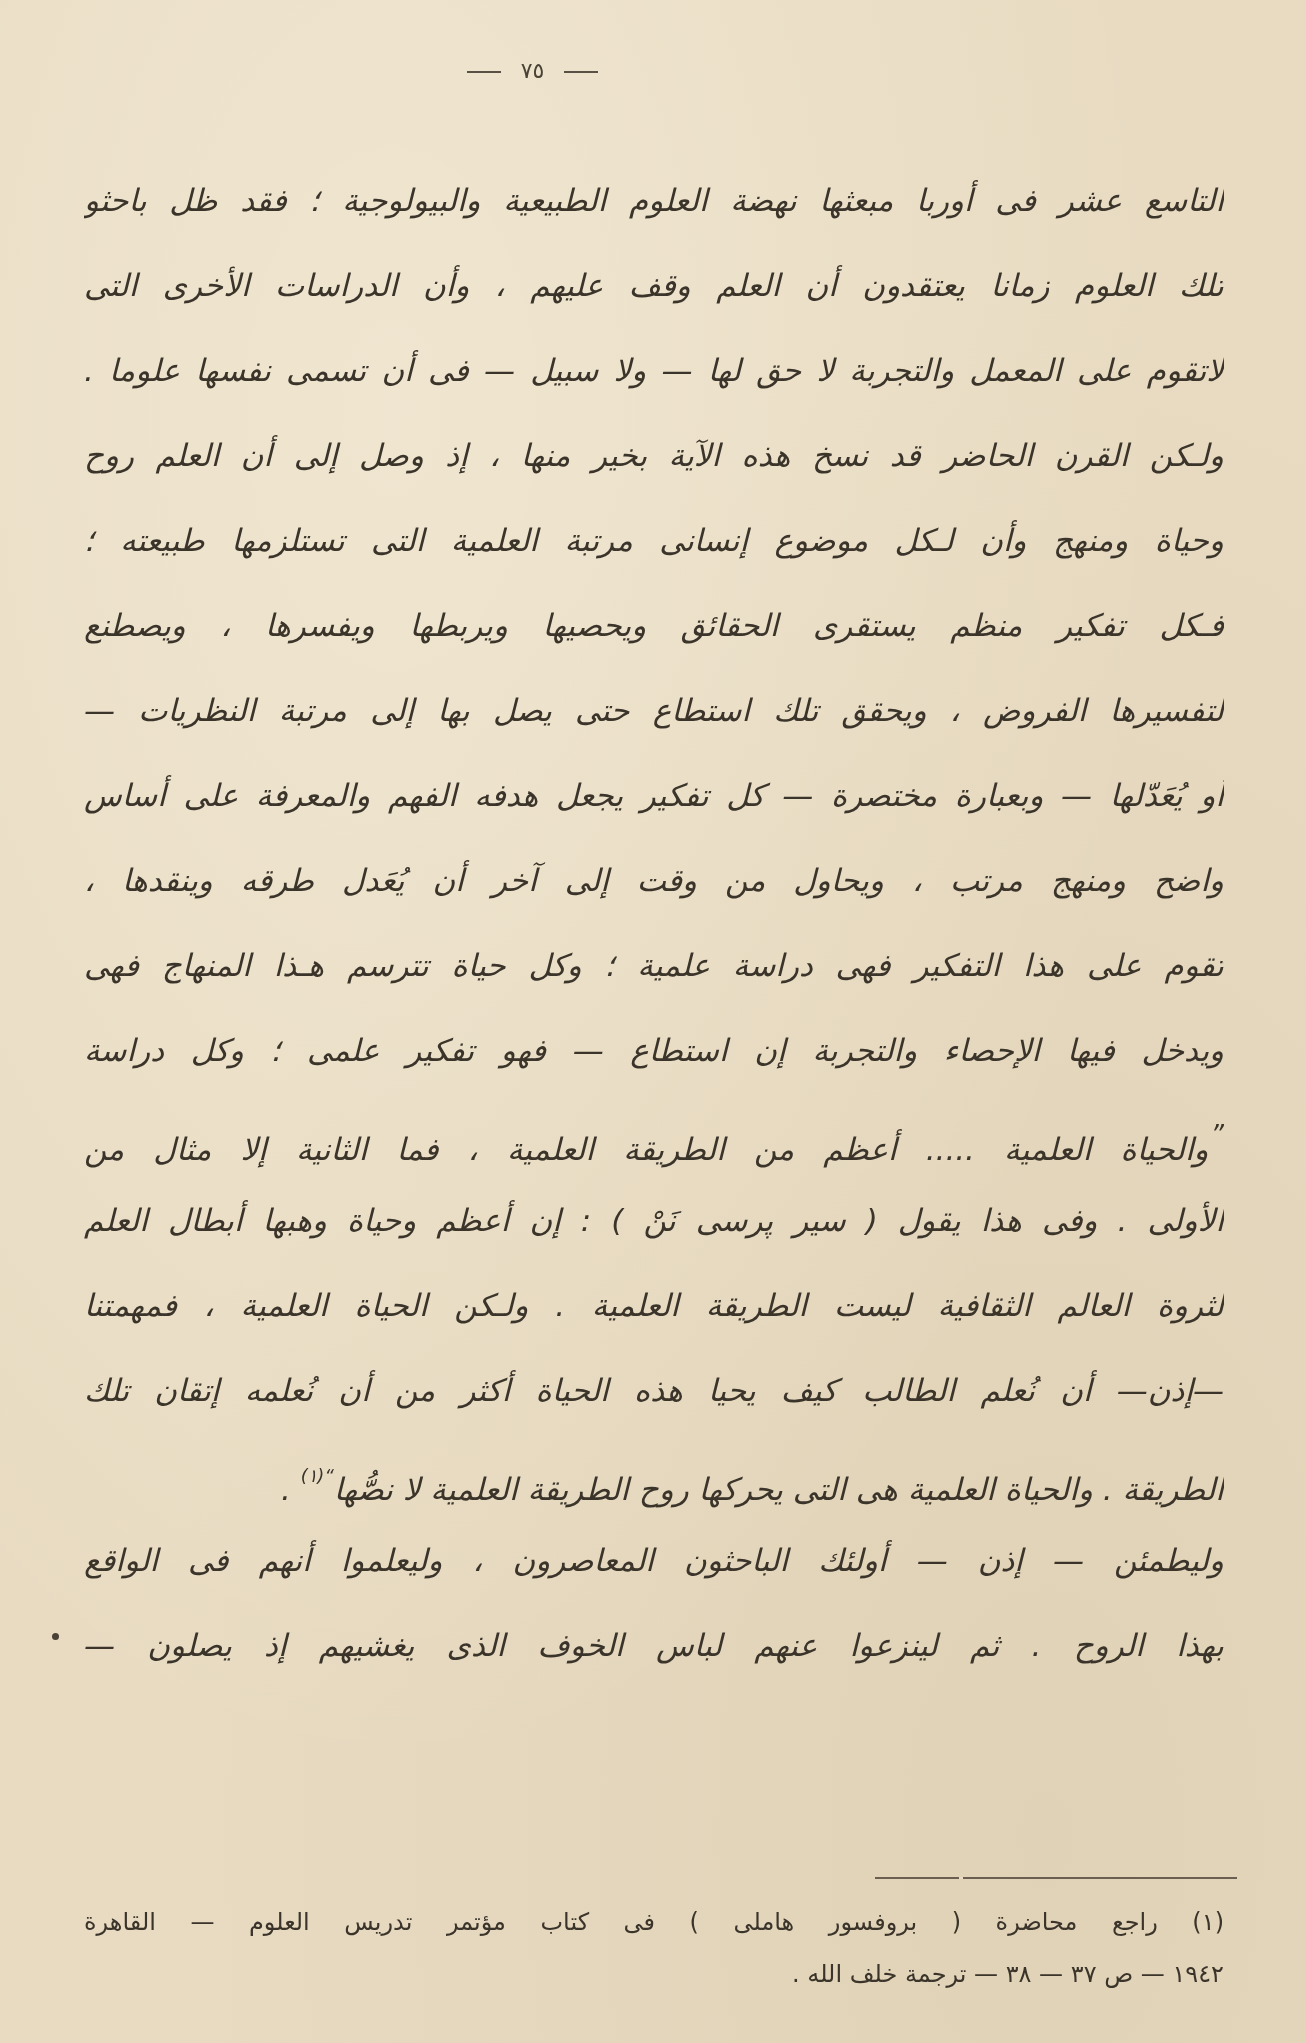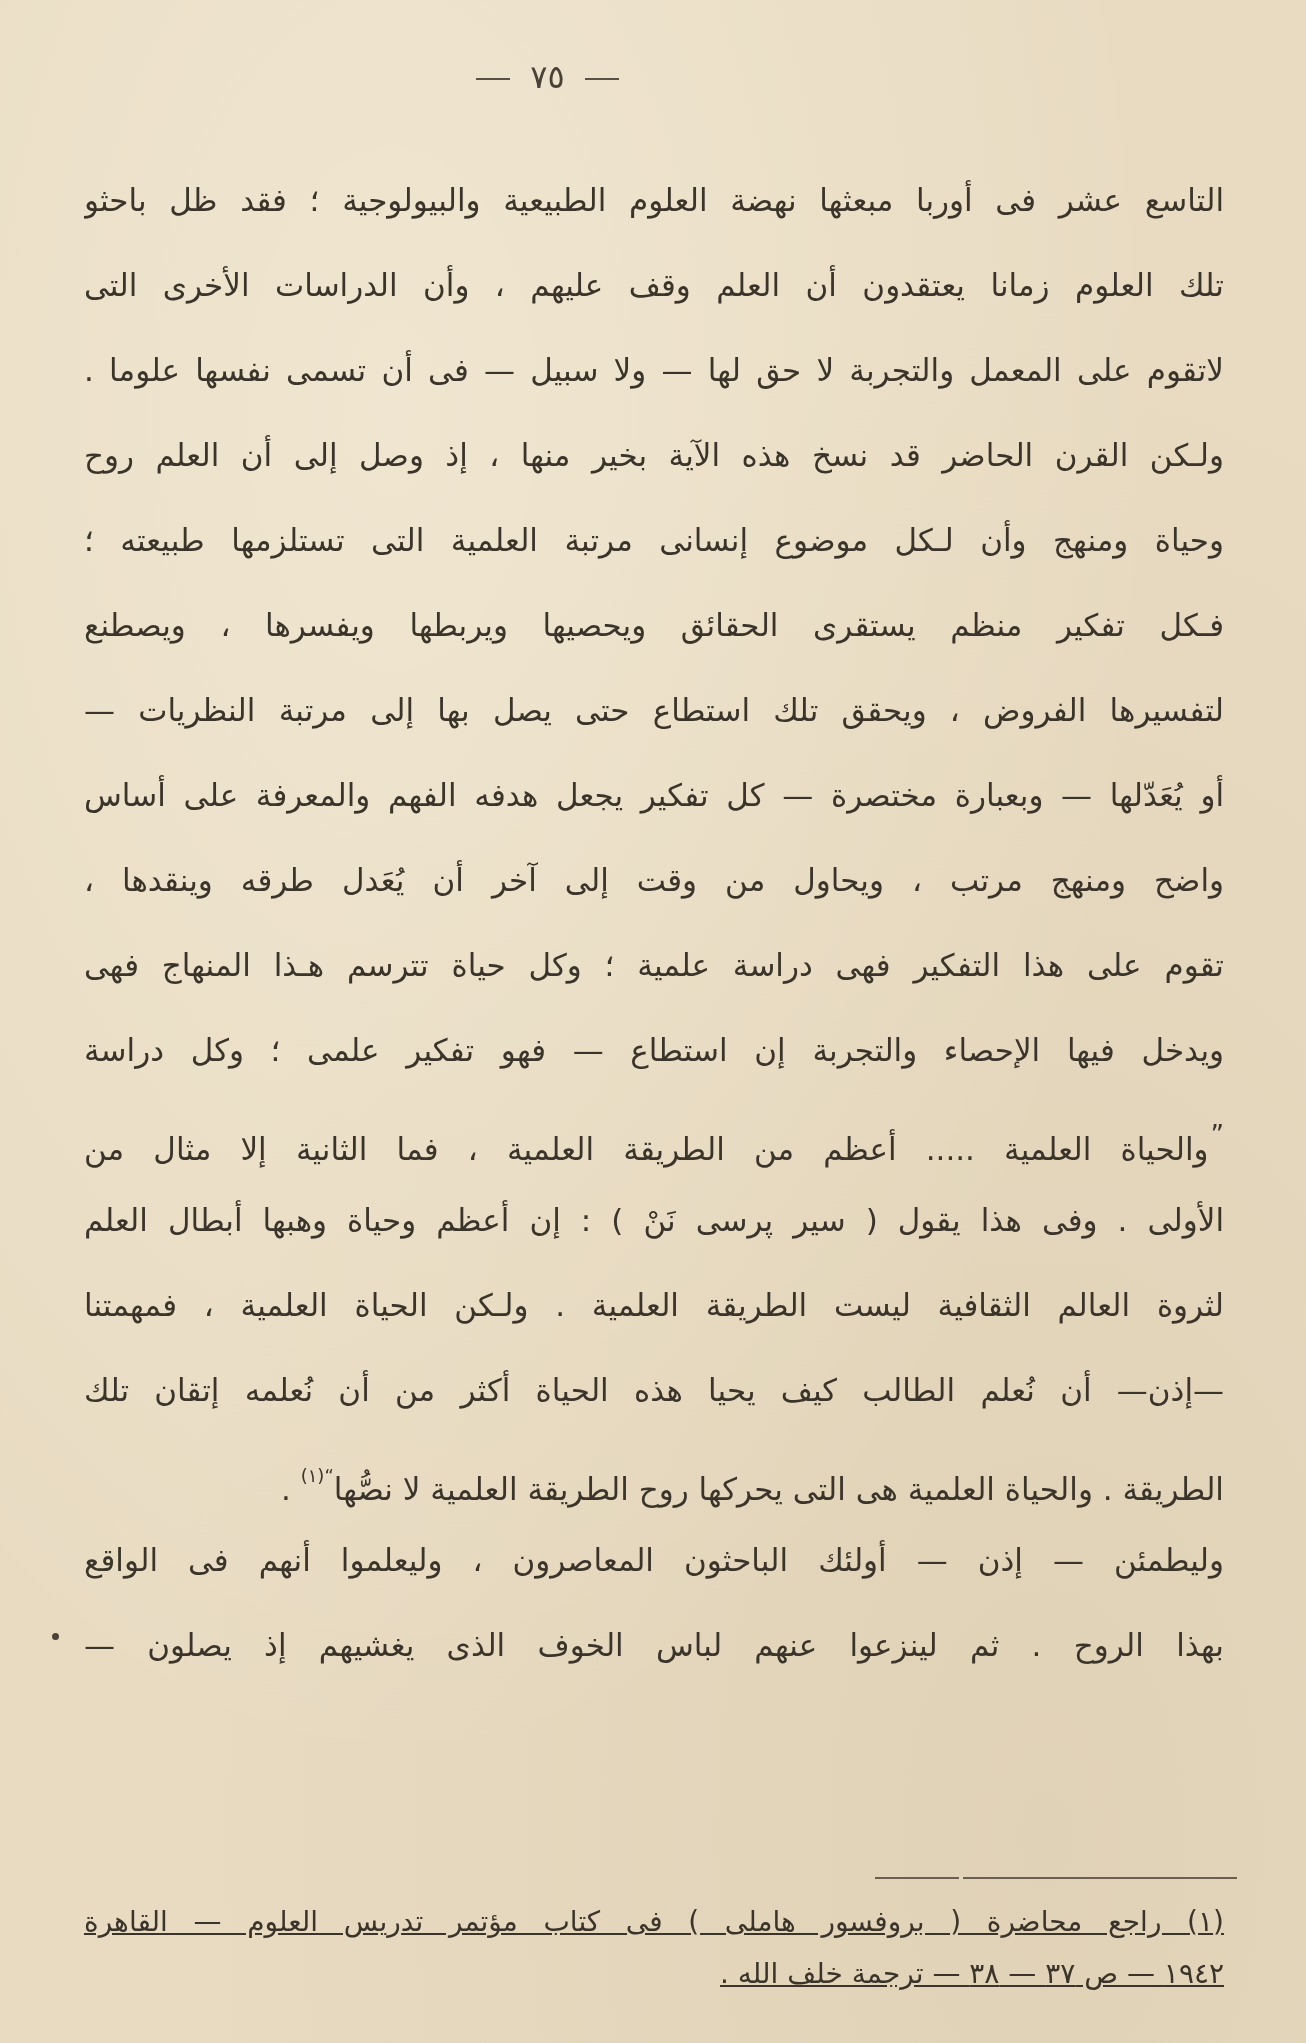--- a/index.html
+++ b/index.html
@@ -19,25 +19,25 @@
     position: absolute;
     inset: 0;
     background:
       radial-gradient(ellipse at 30% 20%, rgba(255,250,235,0.35), rgba(0,0,0,0) 60%),
       radial-gradient(ellipse at 80% 90%, rgba(190,170,130,0.18), rgba(0,0,0,0) 60%),
       #e8dbc2;
   }
   .page-number {
     position: absolute;
     top: 58px;
-    left: 15px;
+    left: 0;
     width: 1065px;
     text-align: center;
     direction: ltr;
-    font-size: 32px;
+    font-size: 22px;
     letter-spacing: 2px;
     color: #4a4236;
   }
   .page-number .dash {
     display: inline-block;
     width: 34px;
     height: 2px;
     background: #5a5145;
     vertical-align: middle;
     margin: 0 20px;
@@ -53,20 +53,21 @@
     font-size: 31px;
     line-height: 85px;
   }
   .line {
     display: block;
     height: 85px;
     white-space: nowrap;
     text-align-last: justify;
     text-align: justify;
     overflow: hidden;
+    font-style: italic;
   }
   .line.short {
     text-align-last: right;
   }
   .quote-mark {
     font-size: 26px;
     vertical-align: 16px;
     margin-left: 2px;
   }
   .fn-ref {
@@ -97,24 +98,23 @@
     width: 4px;
     height: 2px;
     background: #e8dbc2;
   }
   .footnotes {
     position: absolute;
     top: 1896px;
     right: 82px;
     width: 1140px;
     direction: rtl;
-    font-size: 28px;
+    font-size: 24px;
     line-height: 52px;
     color: #3b342a;
-    text-decoration: underline;
   }
   .footnotes .fline {
     display: block;
     white-space: nowrap;
     text-align: justify;
     text-align-last: justify;
   }
   .footnotes .fline.short {
     text-align-last: right;
   }

